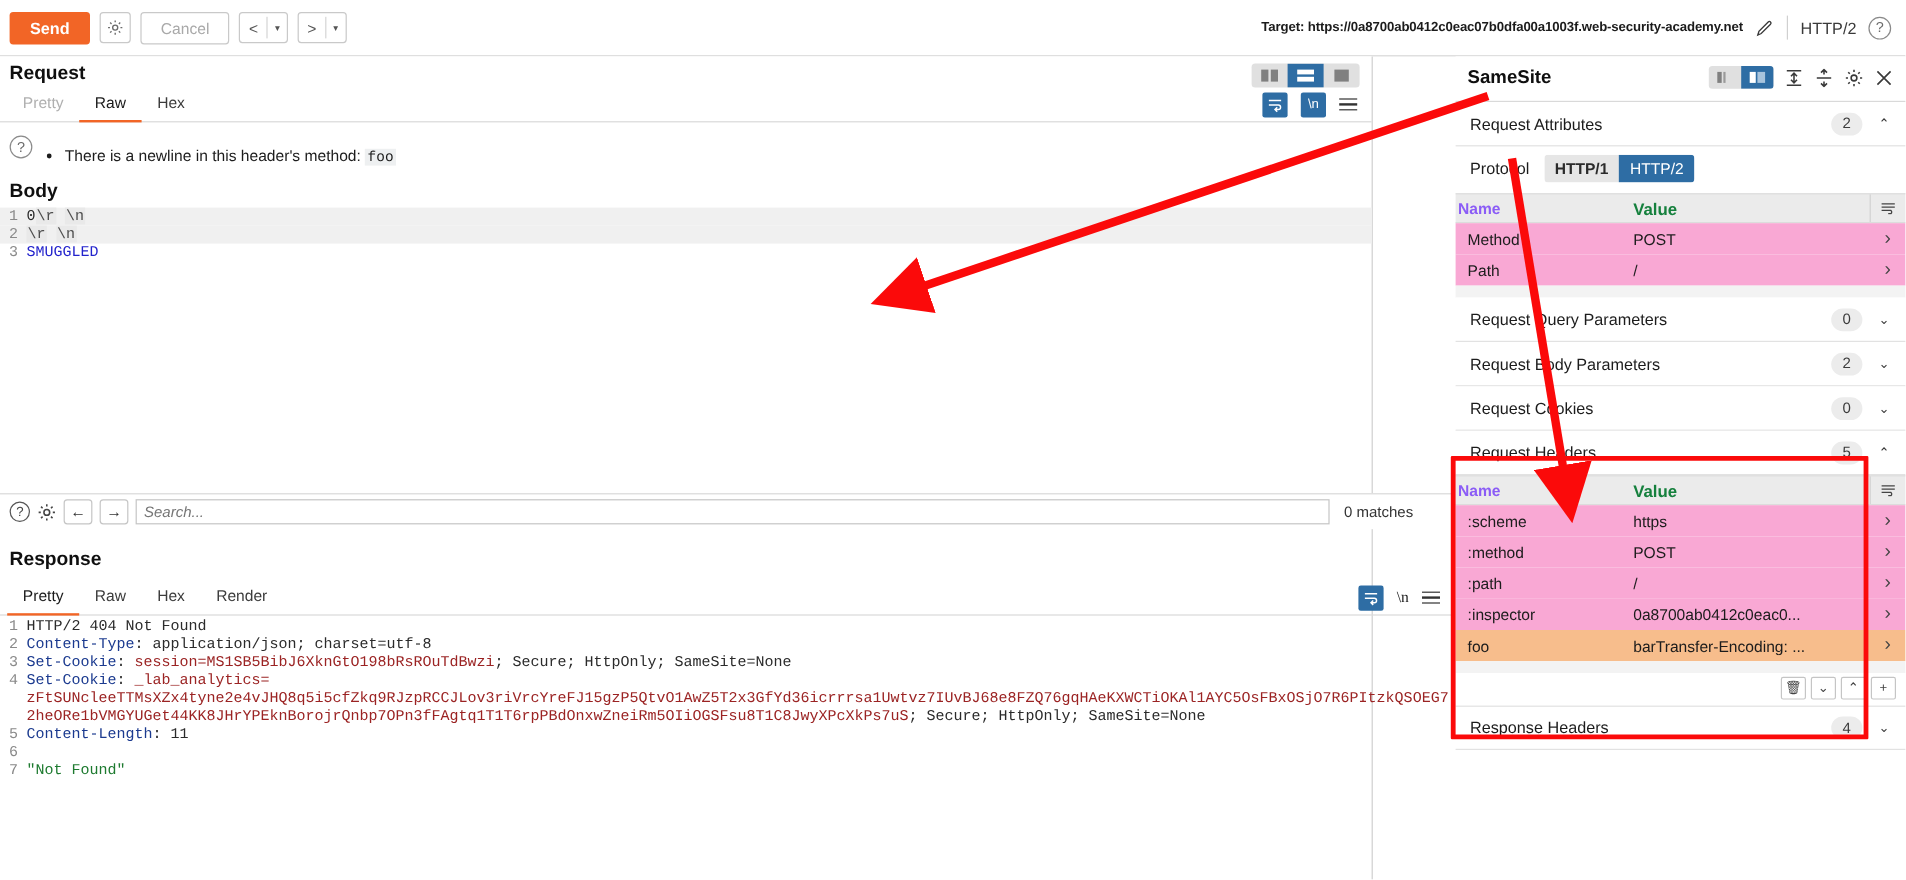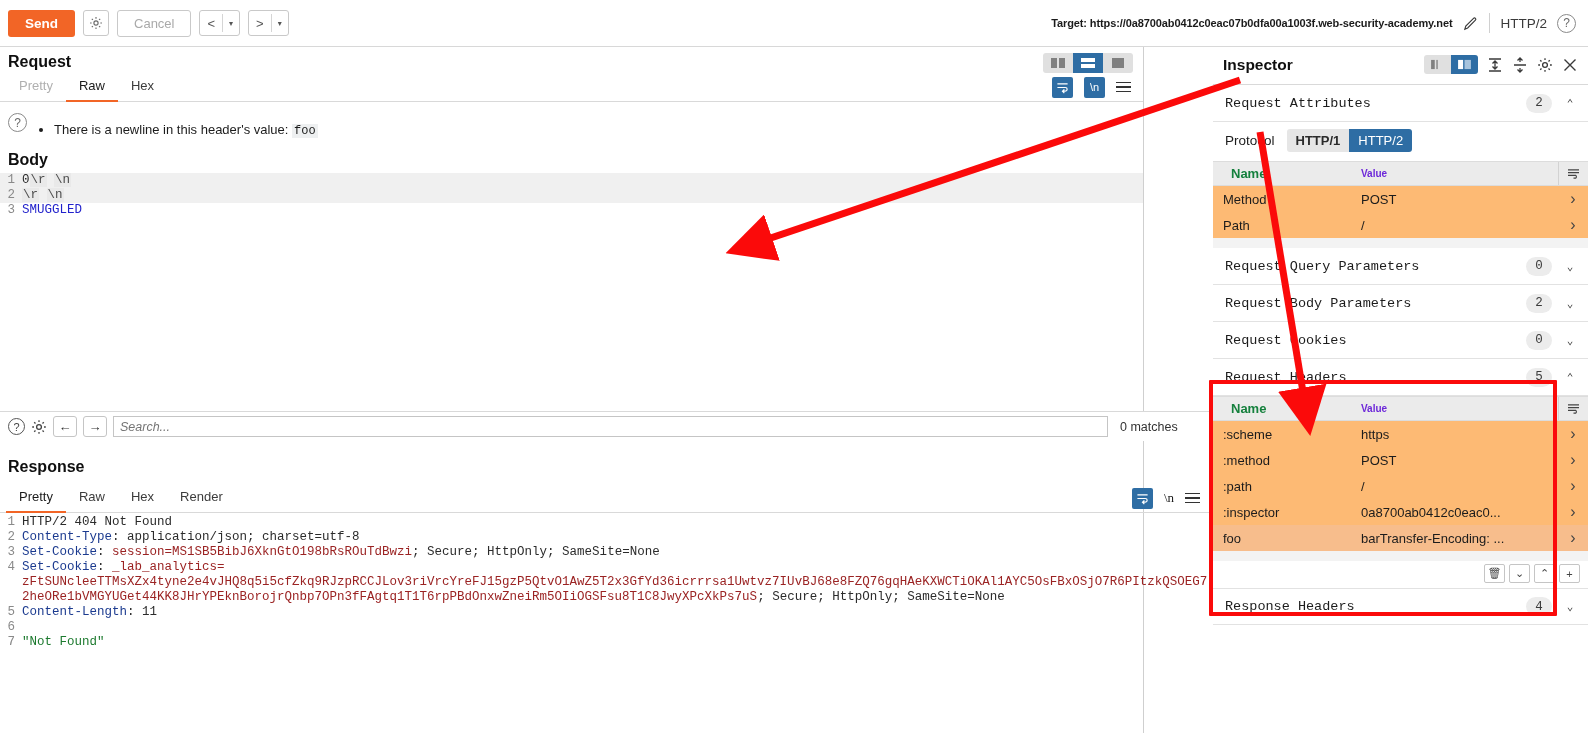--- a/index.html
+++ b/index.html
@@ -168,21 +168,21 @@
     border-bottom: 1px solid #d9d9d9; gap: 9px;
   }
   .insp-title { font-size: 15.5px; font-weight: bold; color: #0f0f0f; flex: 1; }
   .it-toggle { display: inline-flex; background: #e0e0e0; border-radius: 3px; overflow: hidden; }
   .it-toggle .lt { width: 27px; height: 19px; display: flex; align-items: center; justify-content: center; cursor: pointer; }
   .it-toggle .lt.sel { background: #2e6da4; }
   .insp-ic { color: #3a3a3a; cursor: pointer; display: inline-flex; align-items: center; }
 
   .section-row {
     display: flex; align-items: center; height: 37px; padding: 0 12px 0 12px;
-    border-bottom: 1px solid #e2e2e2; cursor: pointer; background: #fff; font-family: Liberation Mono, monospace;
+    border-bottom: 1px solid #e2e2e2; cursor: pointer; background: #fff;
   }
   .section-row .nm { font-size: 13.5px; color: #1c1c1c; flex: 1; }
   .pill {
     min-width: 26px; height: 19px; border-radius: 10px; background: #ececec;
     display: inline-flex; align-items: center; justify-content: center;
     font-size: 12.5px; color: #3a3a3a; padding: 0 7px; margin-right: 12px;
   }
   .chev { font-size: 11px; color: #3a3a3a; width: 12px; text-align: center; }
 
   .proto-row { display: flex; align-items: center; padding: 7px 12px 9px 12px; gap: 12px; }
@@ -190,25 +190,25 @@
   .seg { display: inline-flex; border-radius: 3px; overflow: hidden; }
   .seg div { padding: 4px 9px; font-size: 13px; cursor: pointer; }
   .seg .off { background: #e6e6e6; color: #2b2b2b; font-weight: bold; }
   .seg .on { background: #2e6da4; color: #fff; }
 
   .tbl { width: 100%; }
   .tbl .thead {
     display: flex; align-items: center; background: #ebebeb; height: 25px;
     border-top: 1px solid #dcdcdc; border-bottom: 1px solid #dcdcdc;
   }
-  .tbl .thead .c1 { width: 148px; padding-left: 18px; font-weight: bold; font-size: 13px; color: #15803d; }
-  .tbl .thead .c2 { flex: 1; font-weight: bold; font-size: 10px; color: #6d28d9; }
+  .tbl .thead .c1 { width: 148px; padding-left: 2px; font-weight: bold; font-size: 13px; color: #8b5cf6; }
+  .tbl .thead .c2 { flex: 1; font-weight: bold; font-size: 14px; color: #15803d; }
   .tbl .thead .c3 { width: 30px; display: flex; align-items: center; justify-content: center; border-left: 1px solid #d2d2d2; height: 100%; }
   .tbl .trow {
-    display: flex; align-items: center; height: 26px; background: #fdba74;
+    display: flex; align-items: center; height: 26px; background: #f9a8d4;
     cursor: pointer;
   }
   .tbl .trow.hl { background: #f7bd8c; }
   .tbl .trow .c1 { width: 148px; padding-left: 10px; font-size: 13px; color: #1c1c1c; overflow: hidden; white-space: nowrap; }
   .tbl .trow .c2 { flex: 1; font-size: 13px; color: #1c1c1c; overflow: hidden; white-space: nowrap; text-overflow: ellipsis; padding-right: 4px; }
   .tbl .trow .c3 { width: 30px; text-align: center; font-size: 13px; color: #444; }
   .tbl-pad { height: 10px; background: #f3f3f3; }
 
   .row-actions { display: flex; justify-content: flex-end; gap: 4px; padding: 3px 8px 5px 0; background:#fff; }
   .ra-btn {
@@ -304,21 +304,21 @@
             <span></span>
             <span></span>
           </span>
       </div>
     </div>
 
     <div class="notice">
       <span class="qmark">?</span>
       <div class="notice-body">
         <ul class="notice-ul">
-          <li><span>There is a newline in this header's value: </span><span class="mono-chip">foo</span></li>
+          <li><span>There is a newline in this header's method: </span><span class="mono-chip">foo</span></li>
         </ul>
       </div>
     </div>
 
     <div class="body-title">Body</div>
     <div class="code req-body" id="request-body">
         <div class="ln row-hl">
           <span class="num">1</span>
           <span class="txt"><span>0</span><span class="esc">\r</span> <span class="esc">\n</span> </span>
         </div>
@@ -402,21 +402,21 @@
         <div class="ln">
           <span class="num">7</span>
           <span class="txt"><span class="green-t">"Not Found"</span></span>
         </div>
       </div>
 
   </div>
 
   <div class="inspector">
     <div class="insp-head">
-      <div class="insp-title">Inspector</div>
+      <div class="insp-title">SameSite</div>
       <div class="it-toggle">
         <span class="lt">
           <svg width="15" height="11" viewBox="0 0 16 12">
               <rect x="1" y="1" width="4" height="10" fill="#808080"></rect>
               <rect x="6.5" y="1" width="2" height="10" fill="#9a9a9a"></rect>
             </svg>
         </span>
         <span class="lt sel">
           <svg width="15" height="11" viewBox="0 0 16 12">
               <rect x="1" y="1" width="5.5" height="10" fill="#ffffff"></rect>

